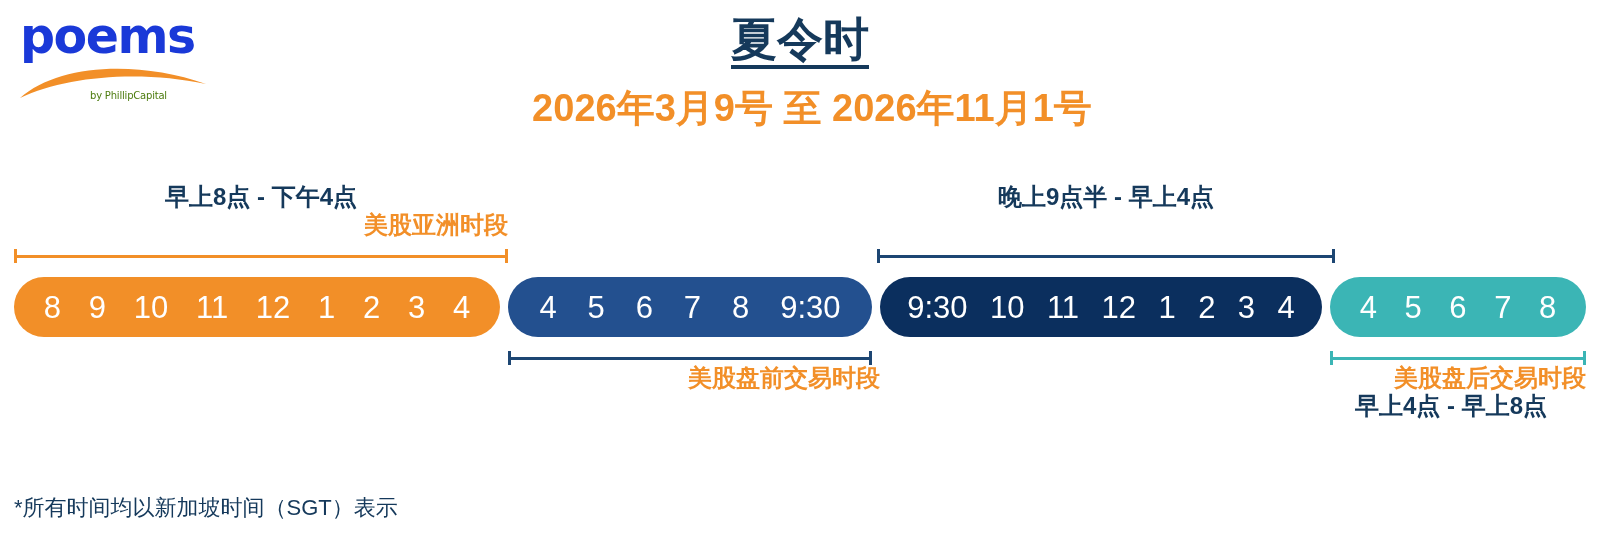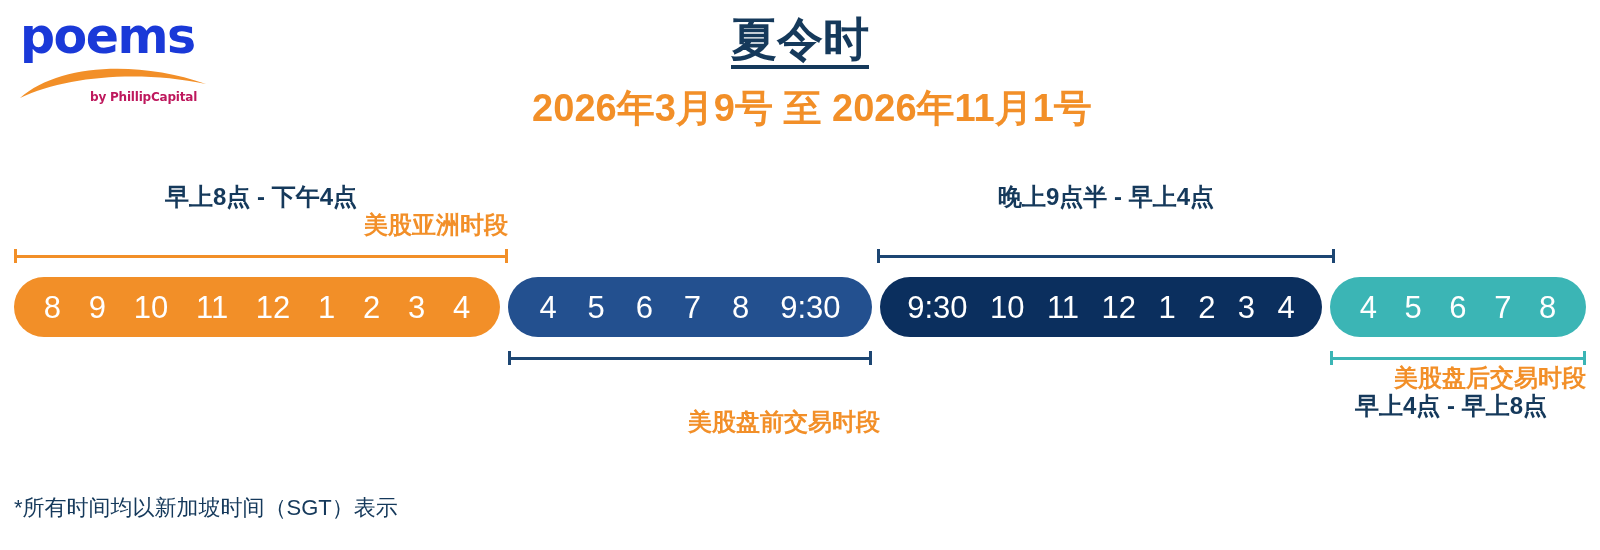--- a/index.html
+++ b/index.html
@@ -40,23 +40,23 @@
     position: absolute;
     left: 0px;
     top: 46px;
     width: 190px;
     height: 42px;
   }
   #logo-byline {
     position: absolute;
     left: 72px;
     top: 78px;
-    font-size: 12px;
-    font-weight: 700;
-    color: #be185d;
+    font-size: 10px;
+    font-weight: 400;
+    color: #4d7c0f;
     letter-spacing: -0.2px;
     font-family: "DejaVu Sans", sans-serif;
   }
 
   
   #page-title {
     position: absolute;
     left: 0;
     top: 14px;
     width: 1600px;
@@ -153,21 +153,21 @@
   .caption .name {
     font-size: 24px;
     font-weight: 700;
     color: #f28f28;
     white-space: nowrap;
     text-align: right;
   }
 
   #caption-asia        { left: 14px;  top: 183px; width: 494px; }
   #caption-regular     { left: 877px; top: 183px; width: 458px; }
-  #caption-premarket   { left: 500px; top: 364px; width: 380px; margin-top: 44px; }
+  #caption-premarket   { left: 500px; top: 364px; width: 380px; }
   #caption-aftermarket { left: 1316px; top: 364px; width: 270px; }
 
   
   #footnote {
     position: absolute;
     left: 14px;
     top: 493px;
     font-size: 22px;
     font-weight: 400;
     color: #15395b;

